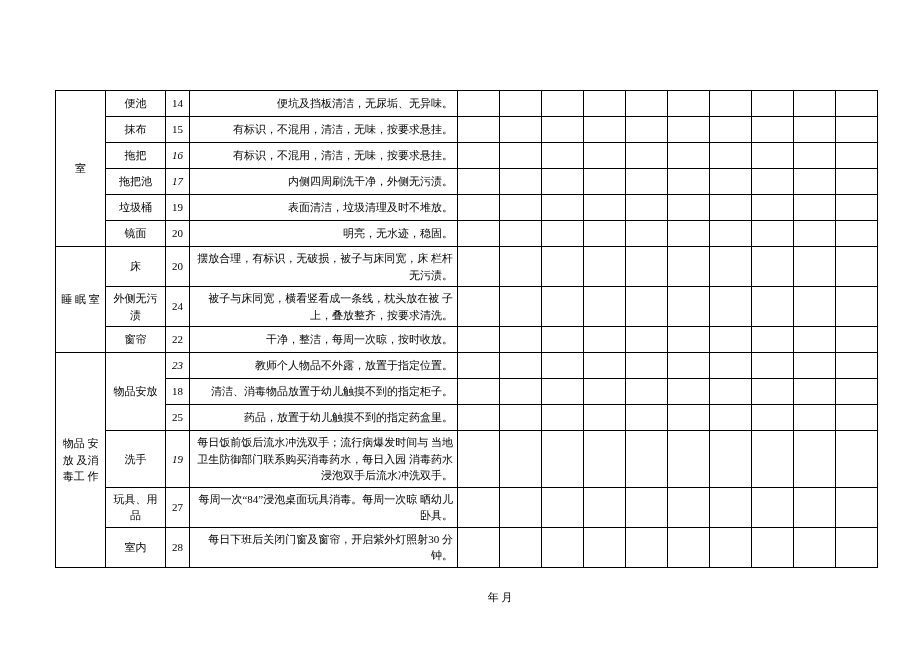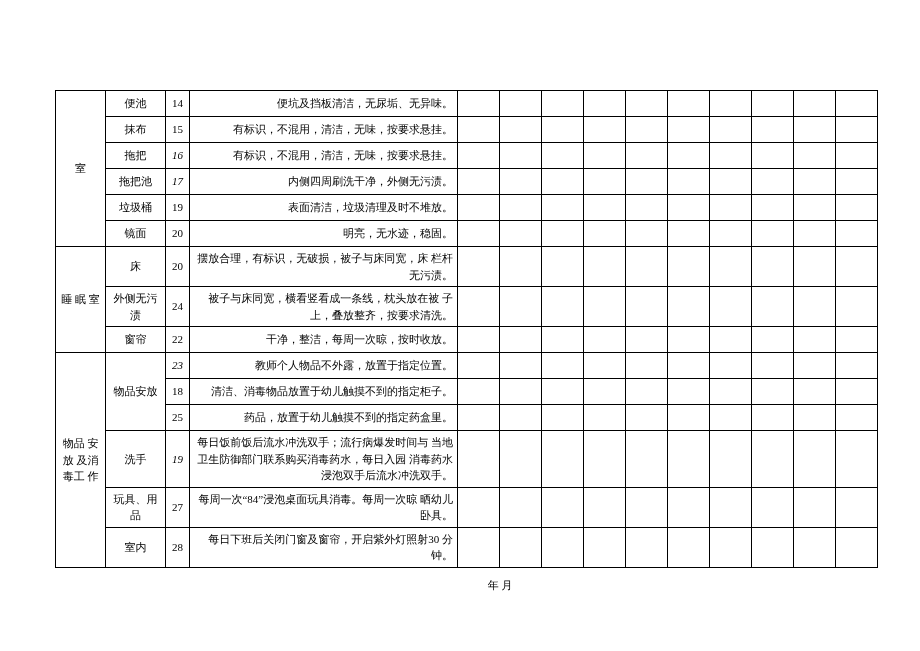--- a/index.html
+++ b/index.html
@@ -33,21 +33,21 @@
       font-family: "Times New Roman", serif;
       font-size: 11px;
     }
     td.num.upright { font-style: normal; font-family: Liberation Serif, serif; }
     col.c-cat { width: 50px; }
     col.c-item { width: 60px; }
     col.c-num { width: 24px; }
     col.c-desc { width: 268px; }
     col.c-chk { width: 42px; }
     .footer {
-      margin-top: 10px;
+      margin-top: 22px;
       text-align: center;
       font-size: 11px;
       padding-left: 80px;
     }
   </style>
 </head>
 <body>
 
 <table>
   <colgroup>

